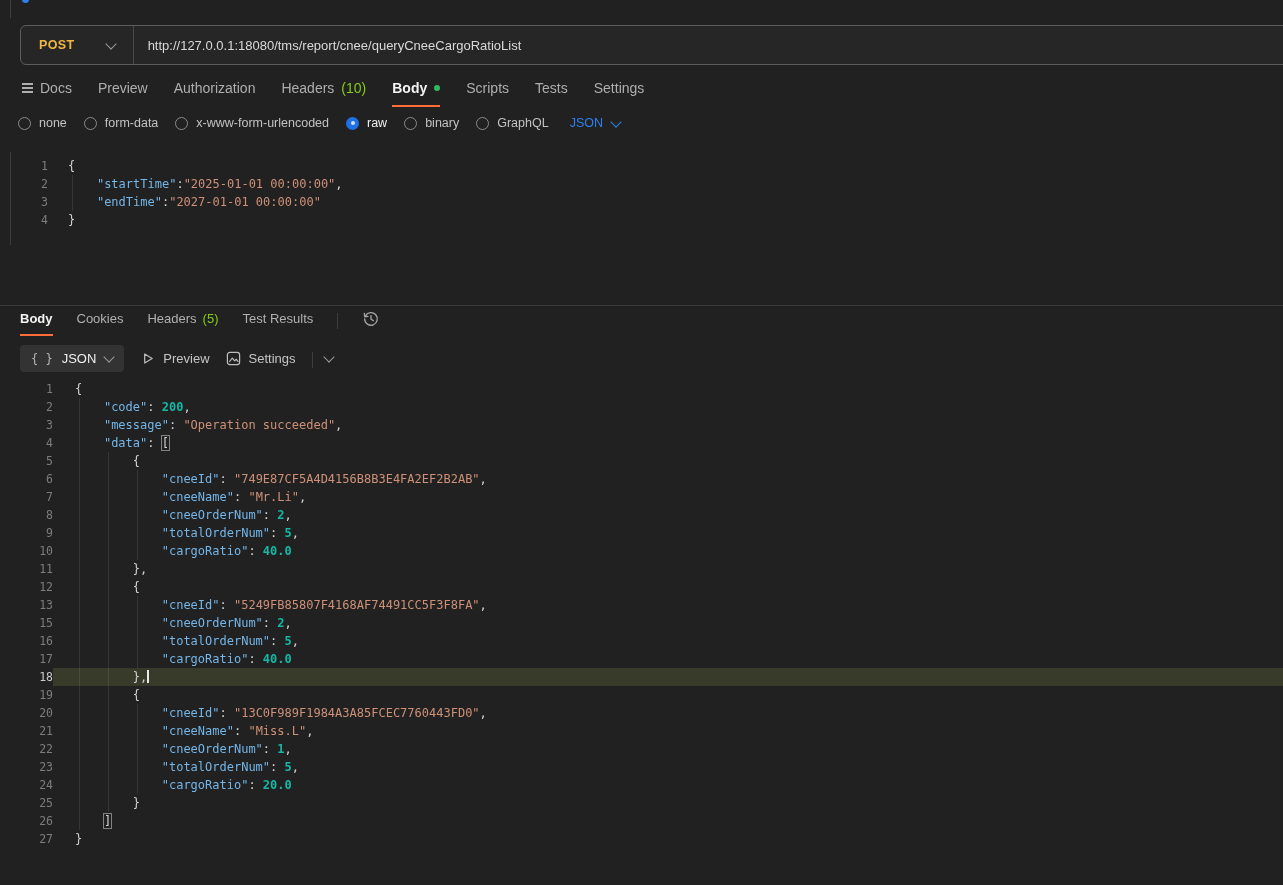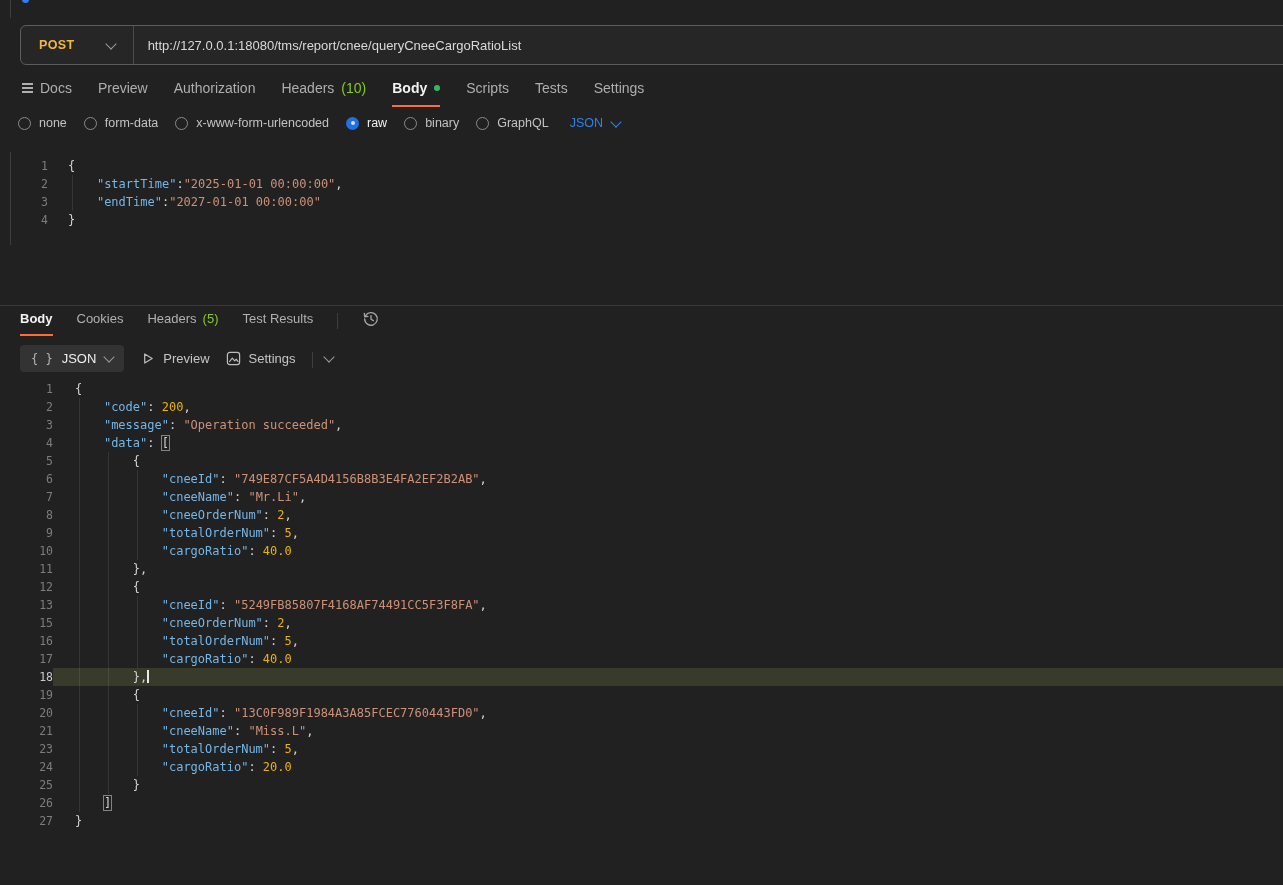--- a/index.html
+++ b/index.html
@@ -45,21 +45,21 @@
   
   .editor{font-family:"DejaVu Sans Mono","Liberation Mono",monospace;font-size:12px;line-height:18px;color:#d4d4d4;}
   .cl{display:flex;height:18px;}
   .ln{flex:0 0 37px;text-align:right;color:#7d7d7d;user-select:none;font-size:11.5px;}
   .lc{flex:1;white-space:pre;position:relative;}
   .resp-editor .ln{flex:0 0 53px;}
   .req-editor .lc{padding-left:20px;}
   .resp-editor .lc{padding-left:22px;}
   .tk{color:#74b6e8;}  
   .ts{color:#ce9178;}  
-  .tn{color:#eab308;}  
+  .tn{color:#14b8a6;font-weight:bold;}  
   .guide{position:absolute;top:0;bottom:0;width:1px;background:rgba(255,255,255,0.09);}
   .bbox{outline:1px solid #828282;}
   .cl.active .lc{background:#383a2a;}
   .cl.active .ln{color:#c9c9c9;}
   .caret{display:inline-block;width:1.5px;height:13px;background:#eaeaea;vertical-align:-2px;}
 
   .req-editor{position:absolute;top:152px;left:10px;right:0;border-left:1px solid #3d3d3d;padding-top:5px;min-height:88px;}
 
   
   .resp-sep{position:absolute;top:305px;left:0;right:0;height:1px;background:#3a3a3a;}
@@ -317,20 +317,24 @@
   </div>
       <div class="cl">
     <span class="ln">20</span>
     <span class="lc">            <span class="tk">"cneeId"</span>: <span class="ts">"13C0F989F1984A3A85FCEC7760443FD0"</span>,<span class="guide" style="left: calc(0ch + 26px);"></span><span class="guide" style="left: calc(4ch + 26px);"></span><span class="guide" style="left: calc(8ch + 26px);"></span></span>
   </div>
       <div class="cl">
     <span class="ln">21</span>
     <span class="lc">            <span class="tk">"cneeName"</span>: <span class="ts">"Miss.L"</span>,<span class="guide" style="left: calc(0ch + 26px);"></span><span class="guide" style="left: calc(4ch + 26px);"></span><span class="guide" style="left: calc(8ch + 26px);"></span></span>
   </div>
       <div class="cl">
+    <span class="ln">22</span>
+    <span class="lc">            <span class="tk">"cneeOrderNum"</span>: <span class="tn">1</span>,<span class="guide" style="left: calc(0ch + 26px);"></span><span class="guide" style="left: calc(4ch + 26px);"></span><span class="guide" style="left: calc(8ch + 26px);"></span></span>
+  </div>
+      <div class="cl">
     <span class="ln">23</span>
     <span class="lc">            <span class="tk">"totalOrderNum"</span>: <span class="tn">5</span>,<span class="guide" style="left: calc(0ch + 26px);"></span><span class="guide" style="left: calc(4ch + 26px);"></span><span class="guide" style="left: calc(8ch + 26px);"></span></span>
   </div>
       <div class="cl">
     <span class="ln">24</span>
     <span class="lc">            <span class="tk">"cargoRatio"</span>: <span class="tn">20.0</span><span class="guide" style="left: calc(0ch + 26px);"></span><span class="guide" style="left: calc(4ch + 26px);"></span><span class="guide" style="left: calc(8ch + 26px);"></span></span>
   </div>
       <div class="cl">
     <span class="ln">25</span>
     <span class="lc">        }<span class="guide" style="left: calc(0ch + 26px);"></span><span class="guide" style="left: calc(4ch + 26px);"></span></span>

